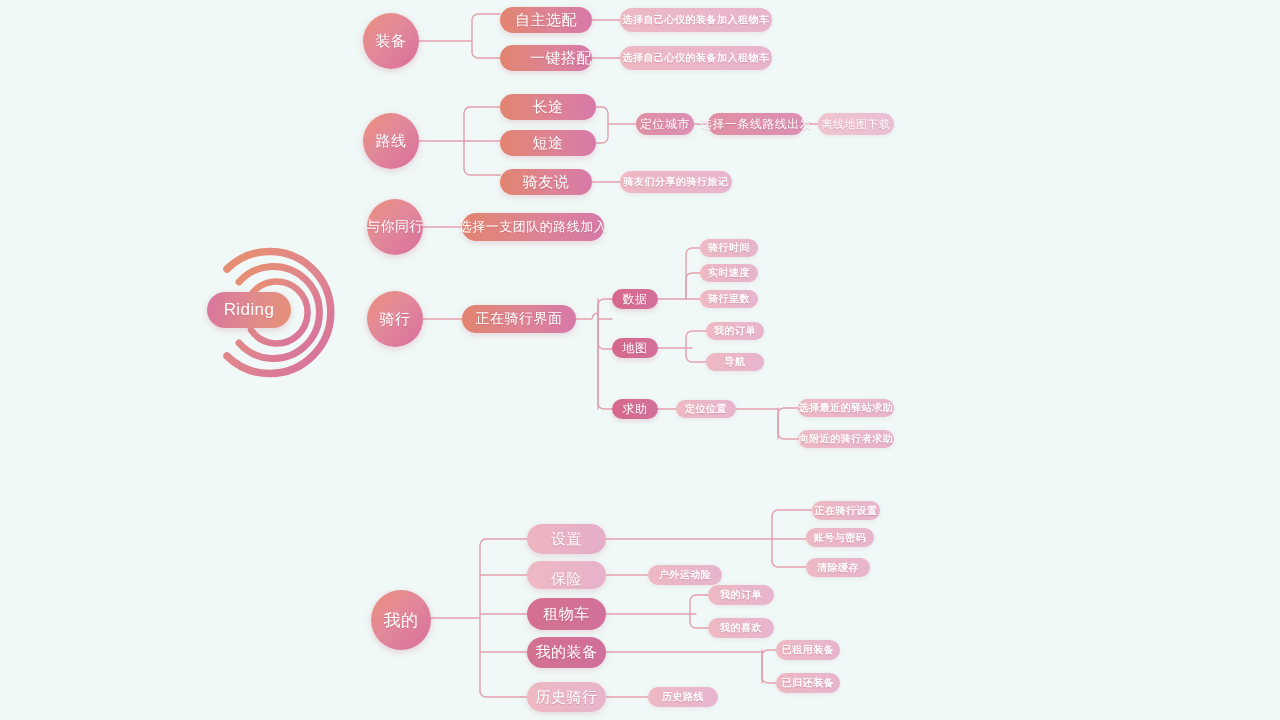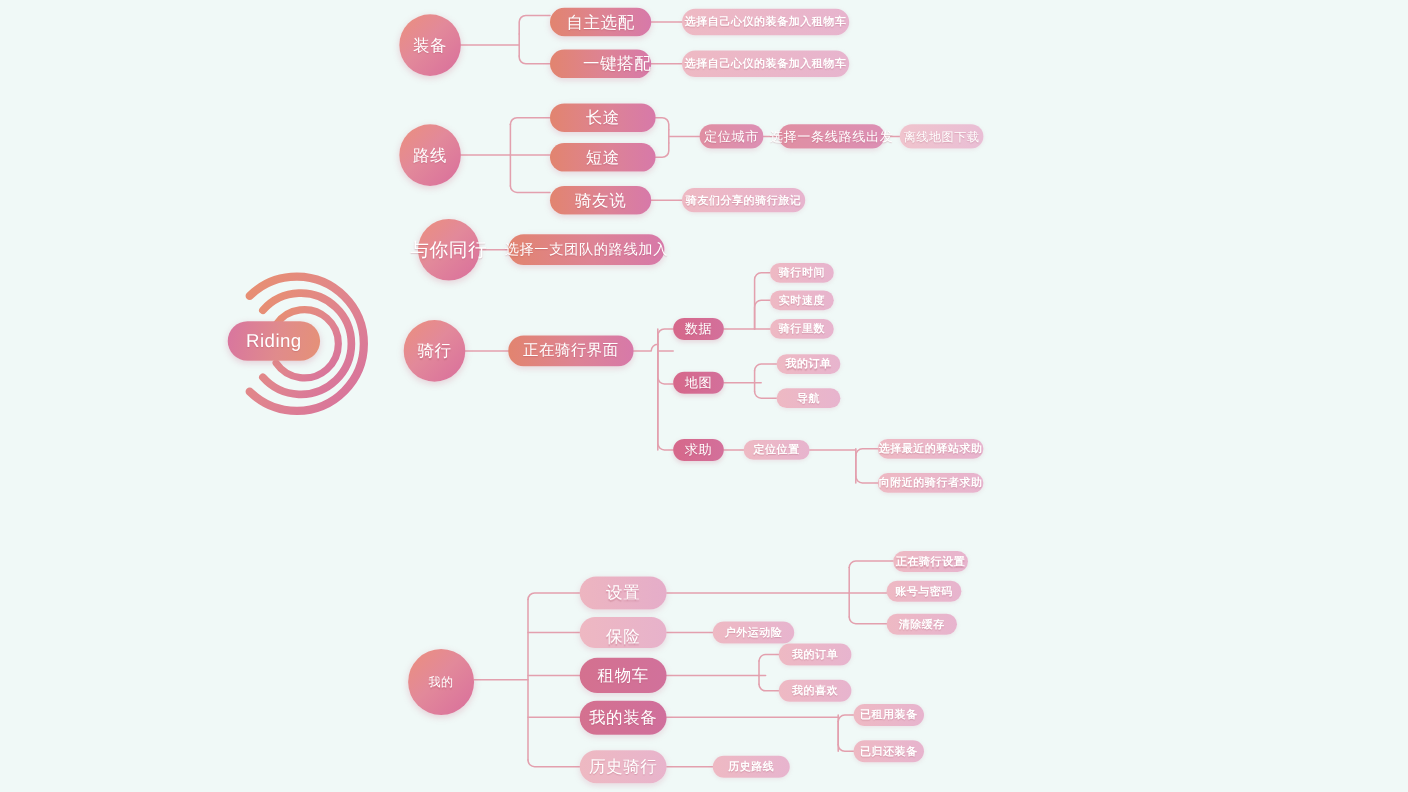--- a/index.html
+++ b/index.html
@@ -234,21 +234,21 @@
   <div class="node pill l5" style="left:818px;top:113px;width:76px;height:22px;">
     <span>离线地图下载</span>
   </div>
   <div class="node pill l2" style="left:500px;top:169px;width:92px;height:26px;">
     <span>骑友说</span>
   </div>
   <div class="node pill l4" style="left:620px;top:171px;width:112px;height:22px;">
     <span>骑友们分享的骑行旅记</span>
   </div>
 
-  <div class="node circle" style="left:380px;top:199px;width:56px;height:56px;font-size:17px;">
+  <div class="node circle" style="left:367px;top:199px;width:56px;height:56px;font-size:14px;">
     <span>与你同行</span>
   </div>
   <div class="node pill l2" style="left:462px;top:213px;width:142px;height:28px;font-size:13px;">
     <span>选择一支团队的路线加入</span>
   </div>
 
   <div class="node circle" style="left:367px;top:291px;width:56px;height:56px;font-size:15px;">
     <span>骑行</span>
   </div>
   <div class="node pill l2" style="left:462px;top:305px;width:114px;height:28px;font-size:14px;">
@@ -284,21 +284,21 @@
   <div class="node pill l4" style="left:676px;top:400px;width:60px;height:18px;">
     <span>定位位置</span>
   </div>
   <div class="node pill l4" style="left:798px;top:399px;width:96px;height:18px;">
     <span>选择最近的驿站求助</span>
   </div>
   <div class="node pill l4" style="left:798px;top:430px;width:96px;height:18px;">
     <span>向附近的骑行者求助</span>
   </div>
 
-  <div class="node circle" style="left:371px;top:590px;width:60px;height:60px;font-size:11px;">
+  <div class="node circle" style="left:371px;top:590px;width:60px;height:60px;font-size:17px;">
     <span>我的</span>
   </div>
 
   <div class="node pill mine mine-a" style="left:527px;top:524px;width:79px;height:30px;">
     <span>设置</span>
   </div>
   <div class="node pill l4" style="left:812px;top:501px;width:68px;height:19px;">
     <span>正在骑行设置</span>
   </div>
   <div class="node pill l4" style="left:806px;top:528px;width:68px;height:19px;">

